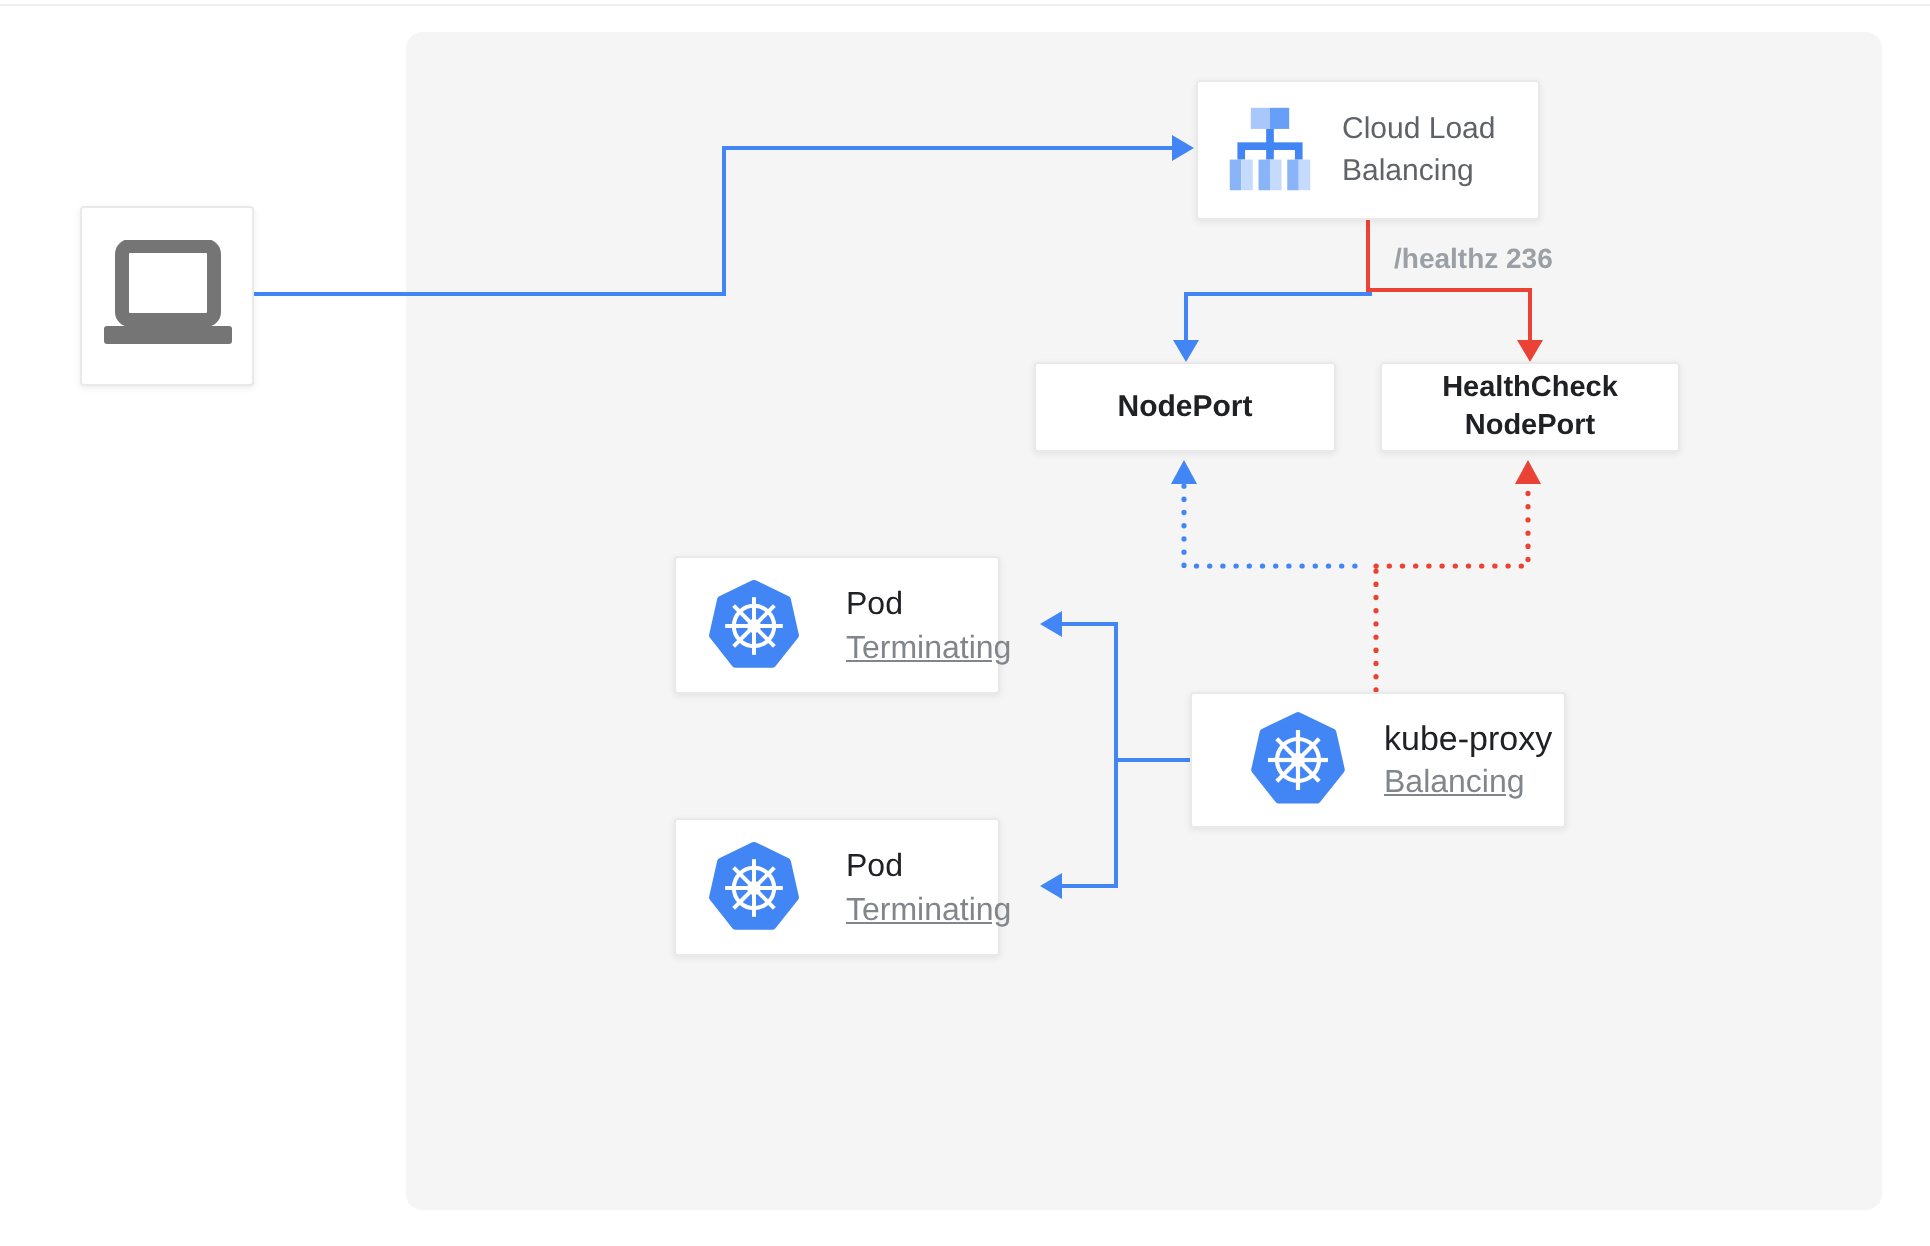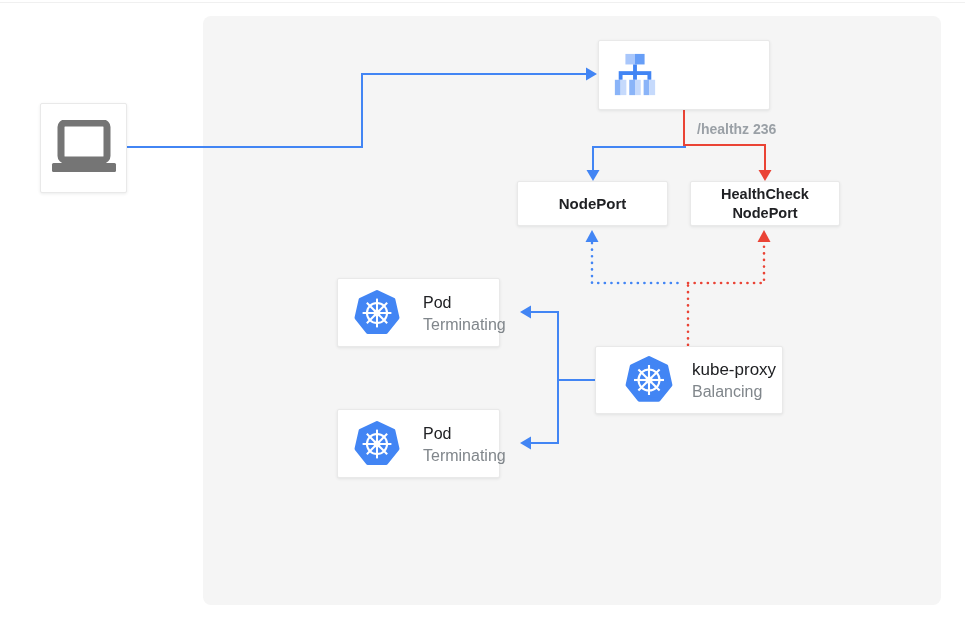--- a/index.html
+++ b/index.html
@@ -71,21 +71,21 @@
     color: #202124;
   }
   .nodeport-box { left: 517px; top: 181px; width: 151px; height: 45px; }
   .hc-box { left: 690px; top: 181px; width: 150px; height: 45px; line-height: 19px; font-size: 14.5px; text-align: center; }
   .pod-box { width: 163px; height: 69px; padding-left: 15px; }
   .pod1-box { left: 337px; top: 278px; }
   .pod2-box { left: 337px; top: 409px; }
   .kproxy-box { left: 595px; top: 346px; width: 188px; height: 68px; padding-left: 28px; }
   .entity-text { margin-left: 22px; }
   .entity-title { font-size: 16px; line-height: 23px; color: #202124; }
-  .entity-sub { font-size: 16px; line-height: 21px; color: #80868b; }
+  .entity-sub { font-size: 16px; line-height: 21px; color: #80868b; text-decoration: underline; }
   .kproxy-box .entity-title { font-size: 17px; }
   .kproxy-box .entity-text { margin-left: 18px; }
   .healthz-label {
     position: absolute;
     left: 697px; top: 121px;
     font-size: 14px;
     font-weight: bold;
     color: #9aa0a6;
   }
   .connector-layer {
@@ -158,20 +158,24 @@
         <rect x="22" y="24" width="4" height="5" fill="#4285F4"></rect>
         <rect x="37" y="24" width="4" height="5" fill="#4285F4"></rect>
         <rect x="3" y="29" width="6" height="16" fill="#8AB4F8"></rect>
         <rect x="9" y="29" width="6" height="16" fill="#C6DAFC"></rect>
         <rect x="18" y="29" width="6" height="16" fill="#8AB4F8"></rect>
         <rect x="24" y="29" width="6" height="16" fill="#C6DAFC"></rect>
         <rect x="33" y="29" width="6" height="16" fill="#8AB4F8"></rect>
         <rect x="39" y="29" width="6" height="16" fill="#C6DAFC"></rect>
       </svg>
     </span>
+    <div class="clb-text">
+      <div>Cloud Load</div>
+      <div>Balancing</div>
+    </div>
   </div>
 
   <div class="healthz-label">/healthz 236</div>
 
   <div class="card port-box nodeport-box">
     <span>NodePort</span>
   </div>
 
   <div class="card port-box hc-box">
     <span>

